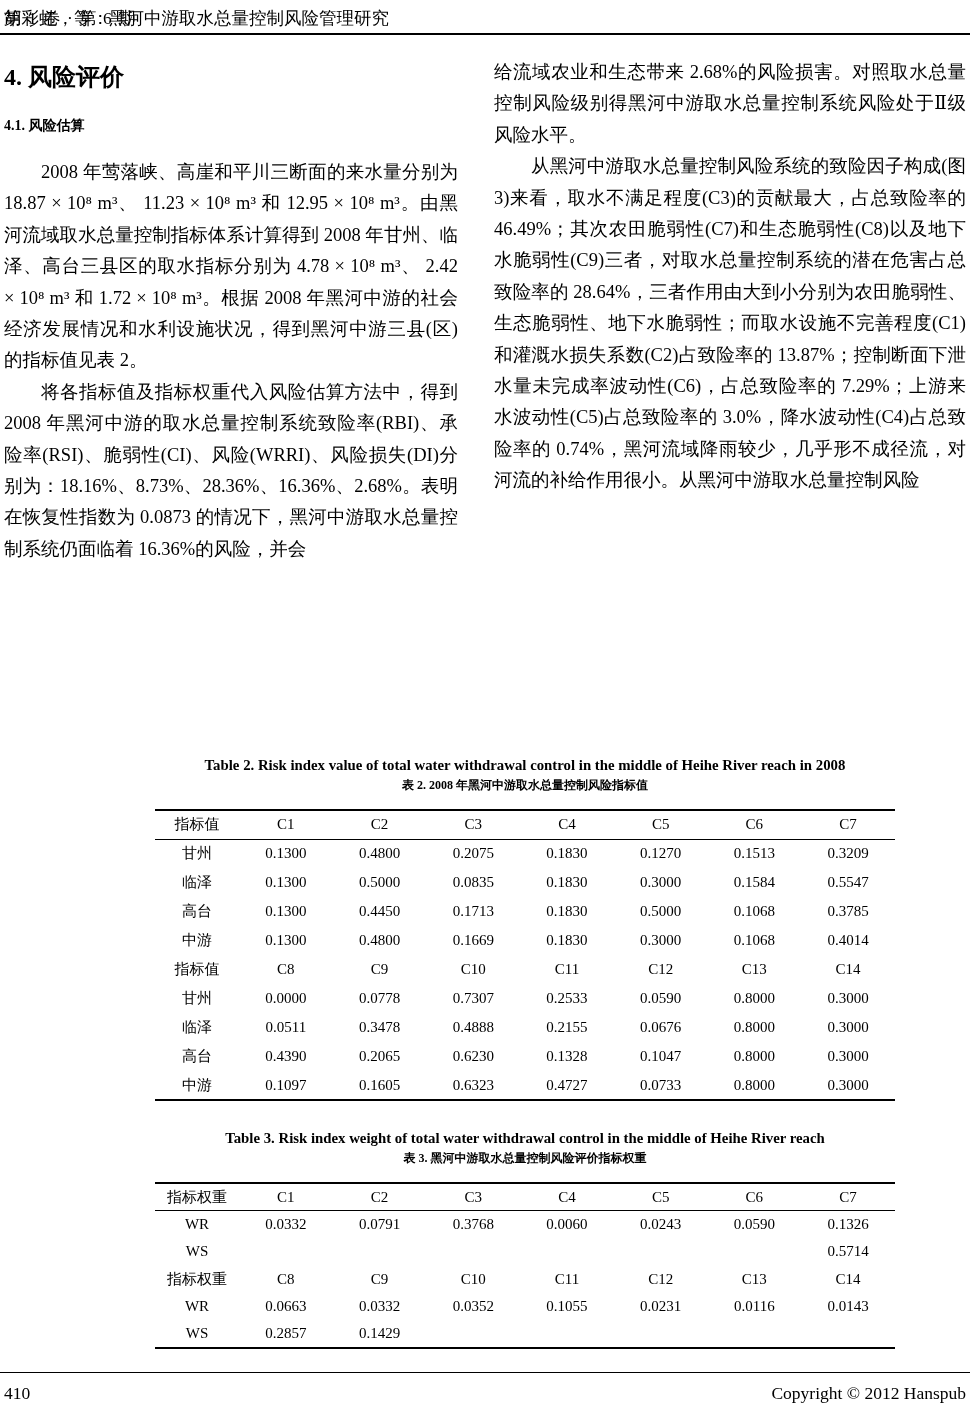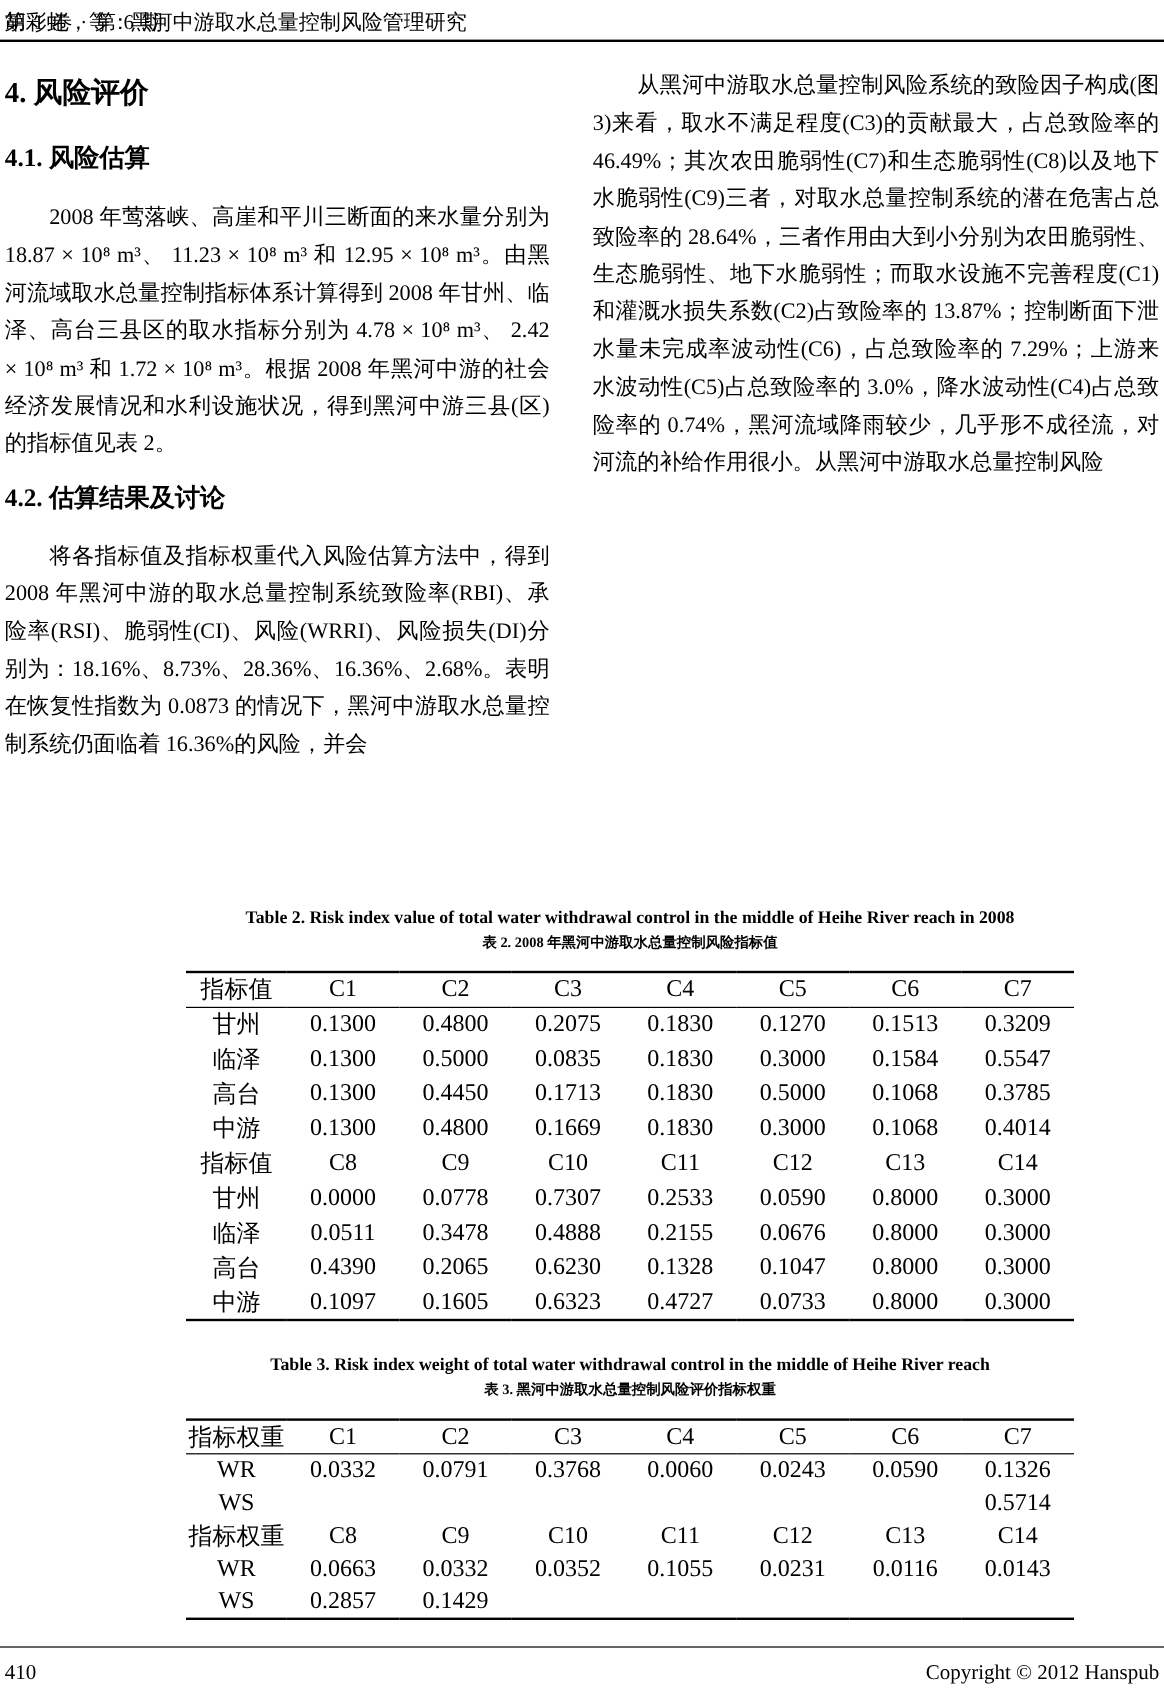--- a/index.html
+++ b/index.html
@@ -15,39 +15,39 @@
   .issue-info { position: absolute; left: 0; top: 0; letter-spacing: 1px; }
   .running-title { position: absolute; left: 0; right: 0; top: 0; text-align: left; }
   .header-rule { position: absolute; top: 33px; left: 0; width: 970px; border-top: 2px solid #000; }
 
   
   .col { position: absolute; top: 57px; }
   .col-left  { left: 4px;  width: 454px; }
   .col-right { left: 494px; width: 472px; }
 
   .col h2 { font-size: 24px; margin: 4px 0 24px 0; font-weight: bold; }
-  .col h3 { font-size: 21px; margin: 0 0 22px 0; font-weight: bold; font-family: Liberation Serif, serif; }
+  .col h3 { font-size: 14px; margin: 0 0 22px 0; font-weight: bold; font-family: Liberation Serif, serif; }
   .col h3.mid { margin-top: 14px; margin-bottom: 20px; }
   .col p {
     font-size: 18.5px; line-height: 31.4px;
     text-align: justify; text-indent: 2em; margin: 0;
   }
   .col p.no-indent { text-indent: 0; }
   .col p sup { font-size: 12px; line-height: 0; }
 
   
   .tables-block { position: absolute; top: 757px; left: 0; width: 970px; padding-left: 40px; }
   .caption-en { text-align: center; font-weight: bold; font-size: 14.8px; margin: 0 60px 3px 60px; }
   .caption-zh { text-align: center; font-weight: bold; font-size: 12px; margin: 0 0 15px 0; }
   .caption-gap { margin-top: 29px; }
 
   table.data-table {
     width: 740px; margin: 0 auto;
     border-collapse: collapse; table-layout: fixed;
-    font-size: 20px;
+    font-size: 15px;
     border-top: 2.2px solid #000;
     border-bottom: 2.2px solid #000;
   }
   table.data-table tr { height: 29px; }
   table.data-table#table3 tr { height: 27.5px; }
   table.data-table tr:first-child { border-bottom: 1.4px solid #000; }
   table.data-table td { text-align: center; padding: 0; white-space: nowrap; }
   table.data-table td:first-child { width: 84px; }
 
   
@@ -62,25 +62,25 @@
 <div class="page-header">
   <span class="issue-info">第 1 卷 · 第 6 期</span>
   <span class="running-title">胡彩虹，等：黑河中游取水总量控制风险管理研究</span>
 </div>
 <div class="header-rule"></div>
 
 <div class="col col-left">
   <h2>4. 风险评价</h2>
   <h3>4.1. 风险估算</h3>
   <p>2008 年莺落峡、高崖和平川三断面的来水量分别为 18.87 × 10⁸ m³、 11.23 × 10⁸ m³ 和 12.95 × 10⁸ m³。由黑河流域取水总量控制指标体系计算得到 2008 年甘州、临泽、高台三县区的取水指标分别为 4.78 × 10⁸ m³、 2.42 × 10⁸ m³ 和 1.72 × 10⁸ m³。根据 2008 年黑河中游的社会经济发展情况和水利设施状况，得到黑河中游三县(区)的指标值见表 2。</p>
-  <h3 class="mid">4.2. 估算结果及讨论</h3>
   <p>将各指标值及指标权重代入风险估算方法中，得到 2008 年黑河中游的取水总量控制系统致险率(RBI)、承险率(RSI)、脆弱性(CI)、风险(WRRI)、风险损失(DI)分别为：18.16%、8.73%、28.36%、16.36%、2.68%。表明在恢复性指数为 0.0873 的情况下，黑河中游取水总量控制系统仍面临着 16.36%的风险，并会</p>
 </div>
 
 <div class="col col-right">
+  <p class="no-indent">给流域农业和生态带来 2.68%的风险损害。对照取水总量控制风险级别得黑河中游取水总量控制系统风险处于Ⅱ级风险水平。</p>
   <p>从黑河中游取水总量控制风险系统的致险因子构成(图 3)来看，取水不满足程度(C3)的贡献最大，占总致险率的 46.49%；其次农田脆弱性(C7)和生态脆弱性(C8)以及地下水脆弱性(C9)三者，对取水总量控制系统的潜在危害占总致险率的 28.64%，三者作用由大到小分别为农田脆弱性、生态脆弱性、地下水脆弱性；而取水设施不完善程度(C1)和灌溉水损失系数(C2)占致险率的 13.87%；控制断面下泄水量未完成率波动性(C6)，占总致险率的 7.29%；上游来水波动性(C5)占总致险率的 3.0%，降水波动性(C4)占总致险率的 0.74%，黑河流域降雨较少，几乎形不成径流，对河流的补给作用很小。从黑河中游取水总量控制风险</p>
 </div>
 
 <div class="tables-block">
   <div class="caption-en">Table 2. Risk index value of total water withdrawal control in the middle of Heihe River reach in 2008</div>
   <div class="caption-zh">表 2. 2008 年黑河中游取水总量控制风险指标值</div>
   <table class="data-table" id="table2">
     <tbody>
         <tr>
           <td>指标值</td>

